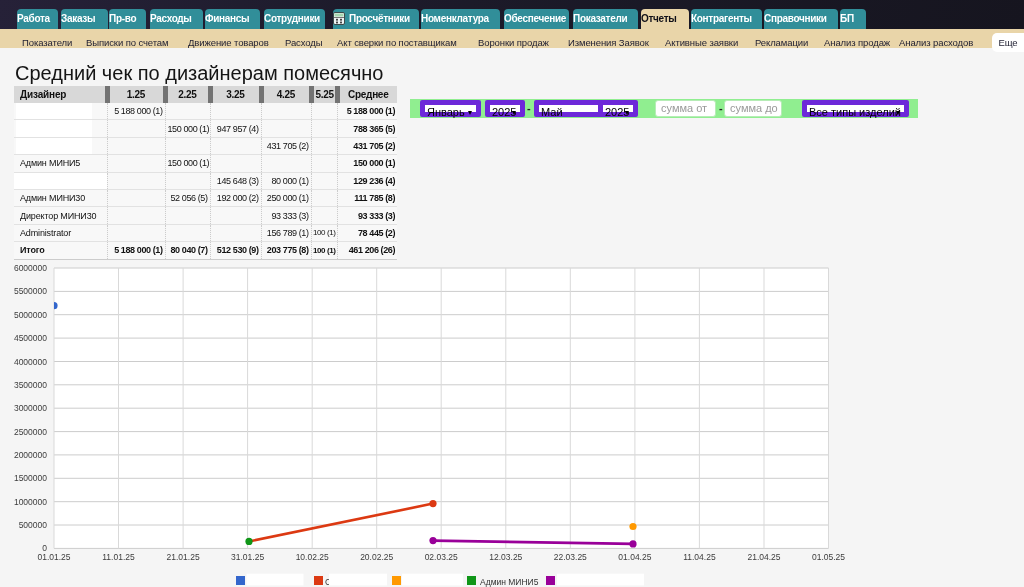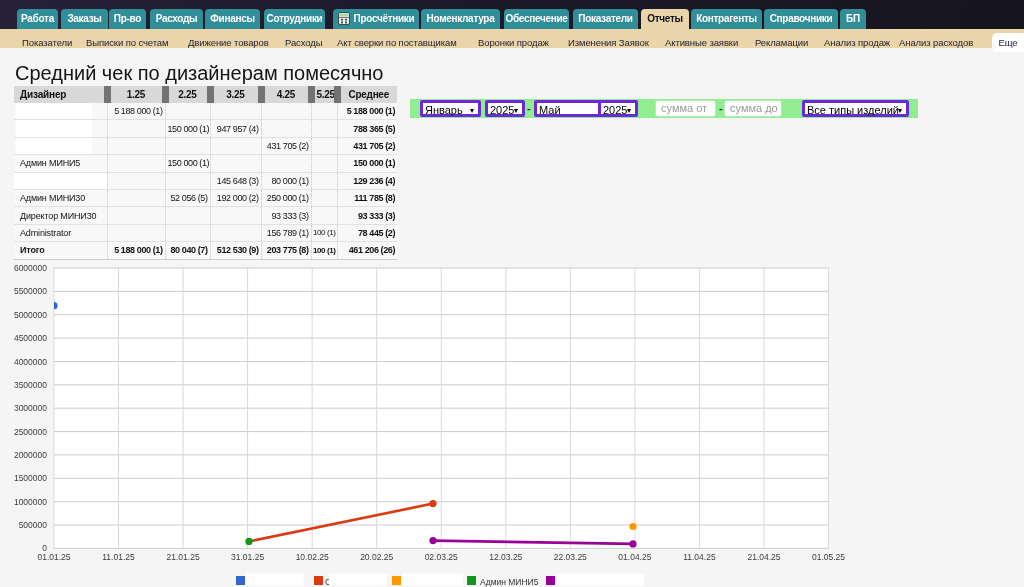--- a/index.html
+++ b/index.html
@@ -2,53 +2,53 @@
 <html><head>
 <meta charset="utf-8">
 <style>
 *{margin:0;padding:0;box-sizing:border-box}
 html,body{width:1024px;height:587px;overflow:hidden}
 body{font-family:"Liberation Sans",sans-serif;background:#f5f5f5;position:relative}
 
 .topbar{position:absolute;left:0;top:0;width:1024px;height:29px;
   background:linear-gradient(105deg,#262138 0%,#1d1b2b 35%,#16151f 100%);}
 .tab{position:absolute;bottom:0;height:20px;background:#318e99;color:#fff;font-weight:bold;font-size:10px;
-  line-height:19px;text-align:center;border-radius:4px 4px 0 0;white-space:nowrap;
+  line-height:19px;border-radius:4px 4px 0 0;white-space:nowrap;
   letter-spacing:-0.3px;}
 .tab.active{background:#e9d5a9;color:#101018}
 .tab .ticon{display:inline-block;vertical-align:-3px;margin-right:4px}
 
 .submenu{position:absolute;left:0;top:29px;width:1024px;height:19px;background:#e9d5a9}
 .submenu span{position:absolute;top:4px;height:19px;line-height:19px;font-size:9.5px;
   font-weight:normal;color:#1d1d30;white-space:nowrap;letter-spacing:-0.1px}
 .esche{position:absolute;left:992px;top:3px;width:32px;height:16px;background:#fff;
   border-radius:5px 0 0 5px;text-align:center;line-height:16px;font-size:10px;font-weight:bold;color:#000;
   letter-spacing:-0.2px}
 
 .title{position:absolute;left:15px;top:62px;font-size:20px;color:#151515;letter-spacing:0}
 
 table.rep{position:absolute;left:14px;top:86px;width:383px;border-collapse:collapse;table-layout:fixed;
   font-size:9px;letter-spacing:-0.4px;color:#111}
 table.rep td,table.rep th{height:17.4px;padding:0 2px;overflow:hidden;white-space:nowrap;
   border-left:1px dotted #cccccc;background:#f8f8f8}
 table.rep td:first-child,table.rep th:first-child{border-left:none;text-align:left;padding-left:6px;
   font-size:9px;letter-spacing:-0.15px}
-table.rep th{background:#d8d8d8;font-weight:bold;text-align:center;border-left:7px solid #737373;
+table.rep th{background:#d8d8d8;font-weight:bold;text-align:center;border-left:5px solid #737373;
   font-size:10px;letter-spacing:-0.3px;height:16.5px}
 table.rep th:first-child{border-left:none;font-size:10px}
 table.rep td{text-align:right;border-top:1px solid #e2e2e2}
 table.rep tr.first td{border-top:none}
 table.rep td.avg{font-weight:bold}
 table.rep tr.total td{font-weight:bold;border-bottom:1px solid #ccc}
 table.rep td.wht{background:#fff}
 table.rep td.wht2{background:linear-gradient(to right,#f8f8f8 2px,#fff 2px,#fff 78px,#f8f8f8 78px)}
 table.rep td.sm{font-size:8px;letter-spacing:-0.4px;padding:0 1px}
 
 .filter{position:absolute;left:410px;top:99px;width:508px;height:19px;background:#90ee90}
-.filter .sel{position:absolute;top:1px;height:17px;background:#fff;border:3px solid #6d28d9;
+.filter .sel{position:absolute;top:1px;height:17px;background:#fff;border:5px solid #6d28d9;
   border-radius:2px;font-size:11px;line-height:15px;color:#000;padding-left:2px;white-space:nowrap}
 .filter .sel .ar{position:absolute;right:4px;top:6px;width:0;height:0;
   border-left:2.5px solid transparent;border-right:2.5px solid transparent;border-top:4px solid #000}
 .filter .inp{position:absolute;top:1px;height:17px;background:#fff;border:1px solid #b6ecb6;
   border-radius:3px;font-size:11px;line-height:15px;color:#9a9a9a;padding-left:5px;white-space:nowrap}
 .filter .dash{position:absolute;top:0;height:19px;line-height:19px;font-size:11px;font-weight:bold;color:#222}
 </style>
 </head>
 <body>
 

